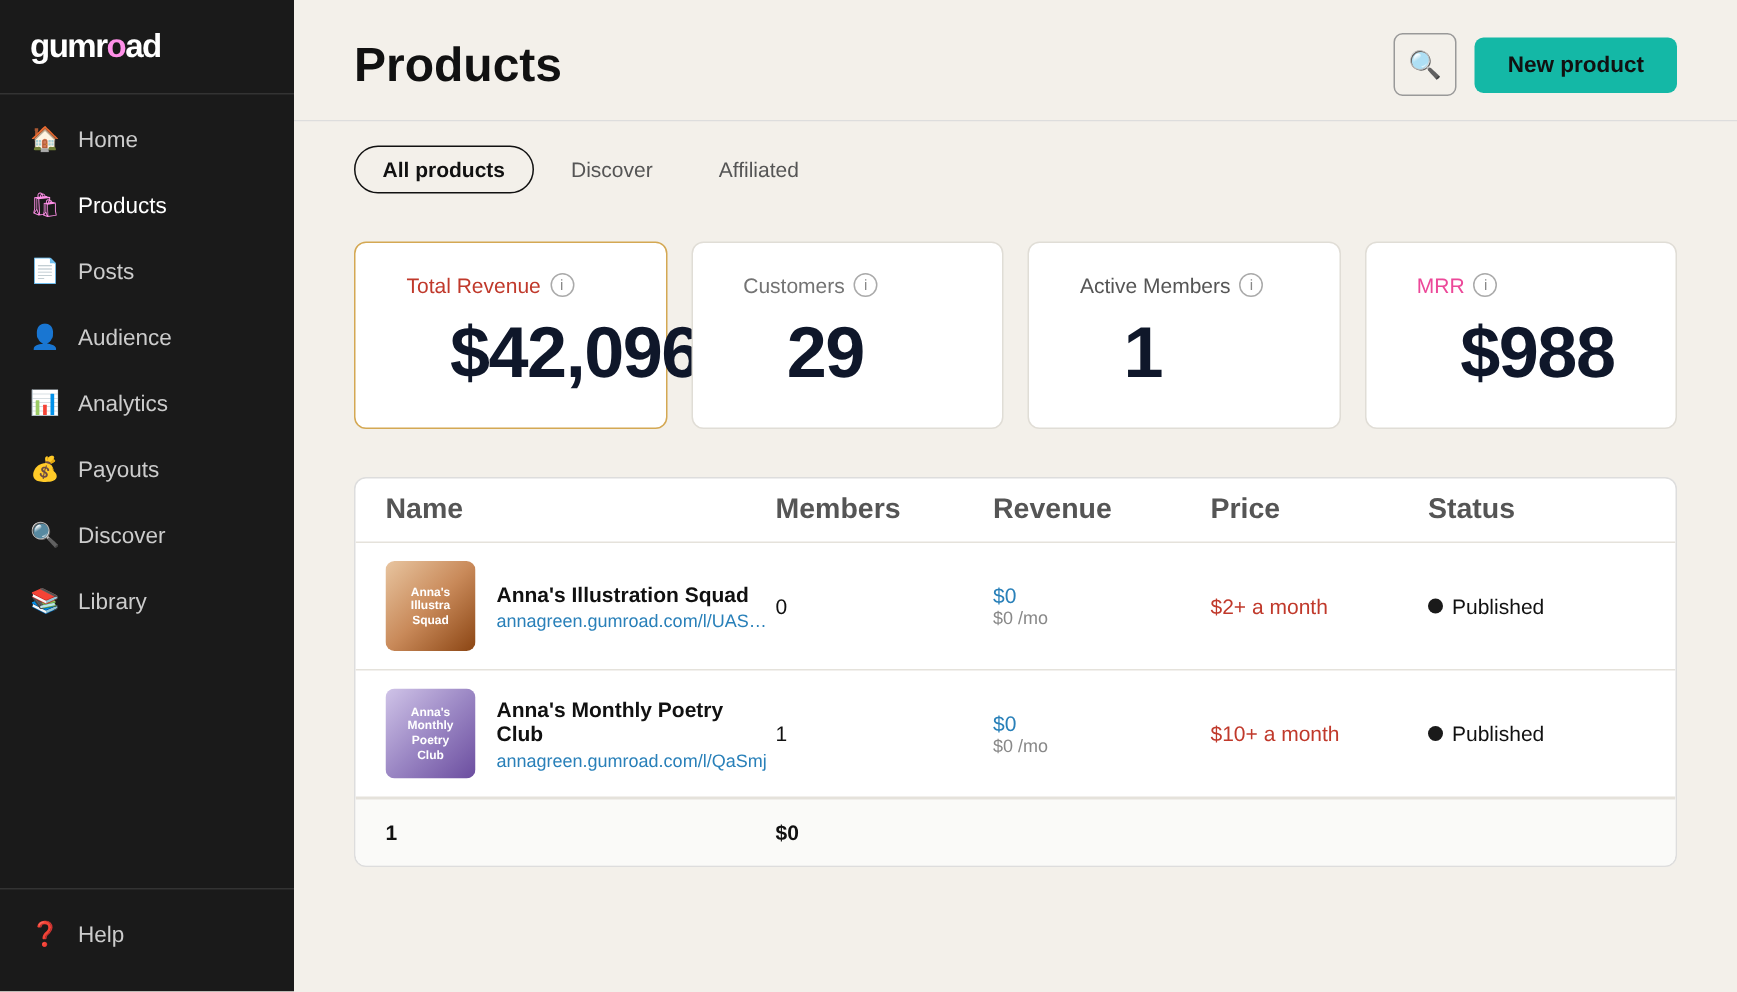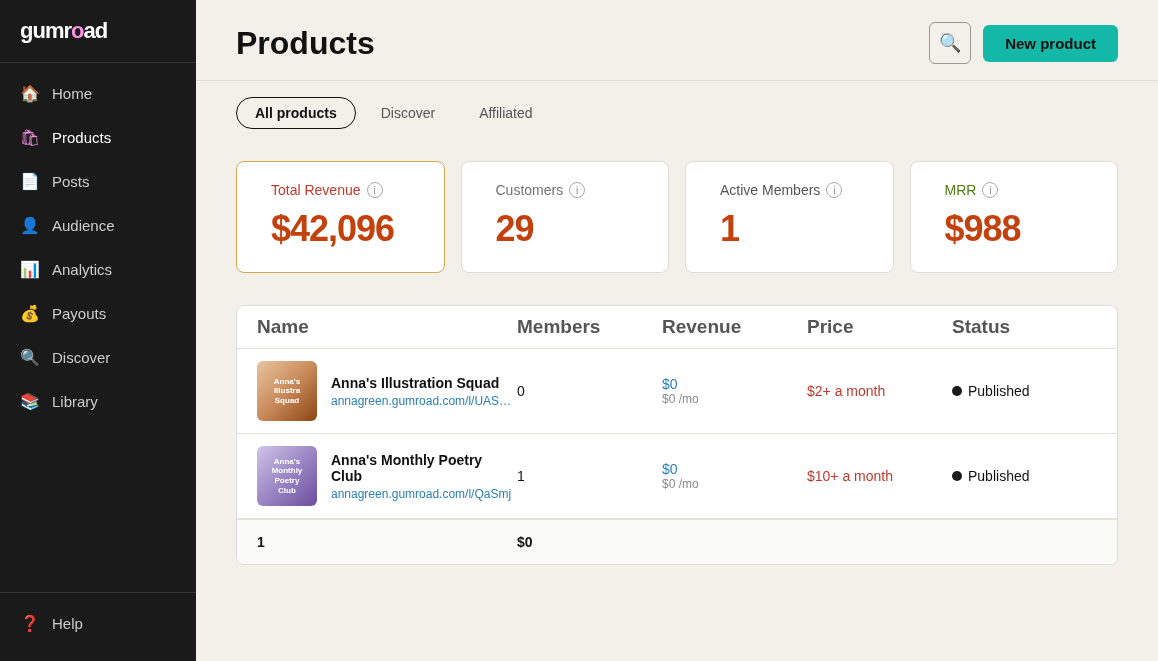--- a/index.html
+++ b/index.html
@@ -168,38 +168,39 @@
       margin-bottom: 10px;
     }
     .stat-label {
       font-size: 14px;
       color: #555;
       font-weight: 500;
     }
     .stat-label.revenue { color: #c0392b; }
     .stat-label.customers { color: #737373; }
     .stat-label.members { color: #555; }
-    .stat-label.mrr { color: #4d7c0f; }
+    .stat-label.mrr { color: #ec4899; }
     .info-icon {
       width: 16px;
       height: 16px;
       border-radius: 50%;
       border: 1.5px solid #aaa;
       display: inline-flex;
       align-items: center;
       justify-content: center;
       font-size: 10px;
       color: #888;
       cursor: pointer;
     }
     .stat-value {
-      font-size: 36px;
+      font-size: 48px;
       font-weight: 700;
-      color: #c2410c;
+      color: #0f172a;
       letter-spacing: -1px;
+      margin-left: 29px;
     }
 
     
     .section-title {
       font-size: 22px;
       font-weight: 700;
       color: #111;
       margin-bottom: 16px;
     }
     .memberships-table {

